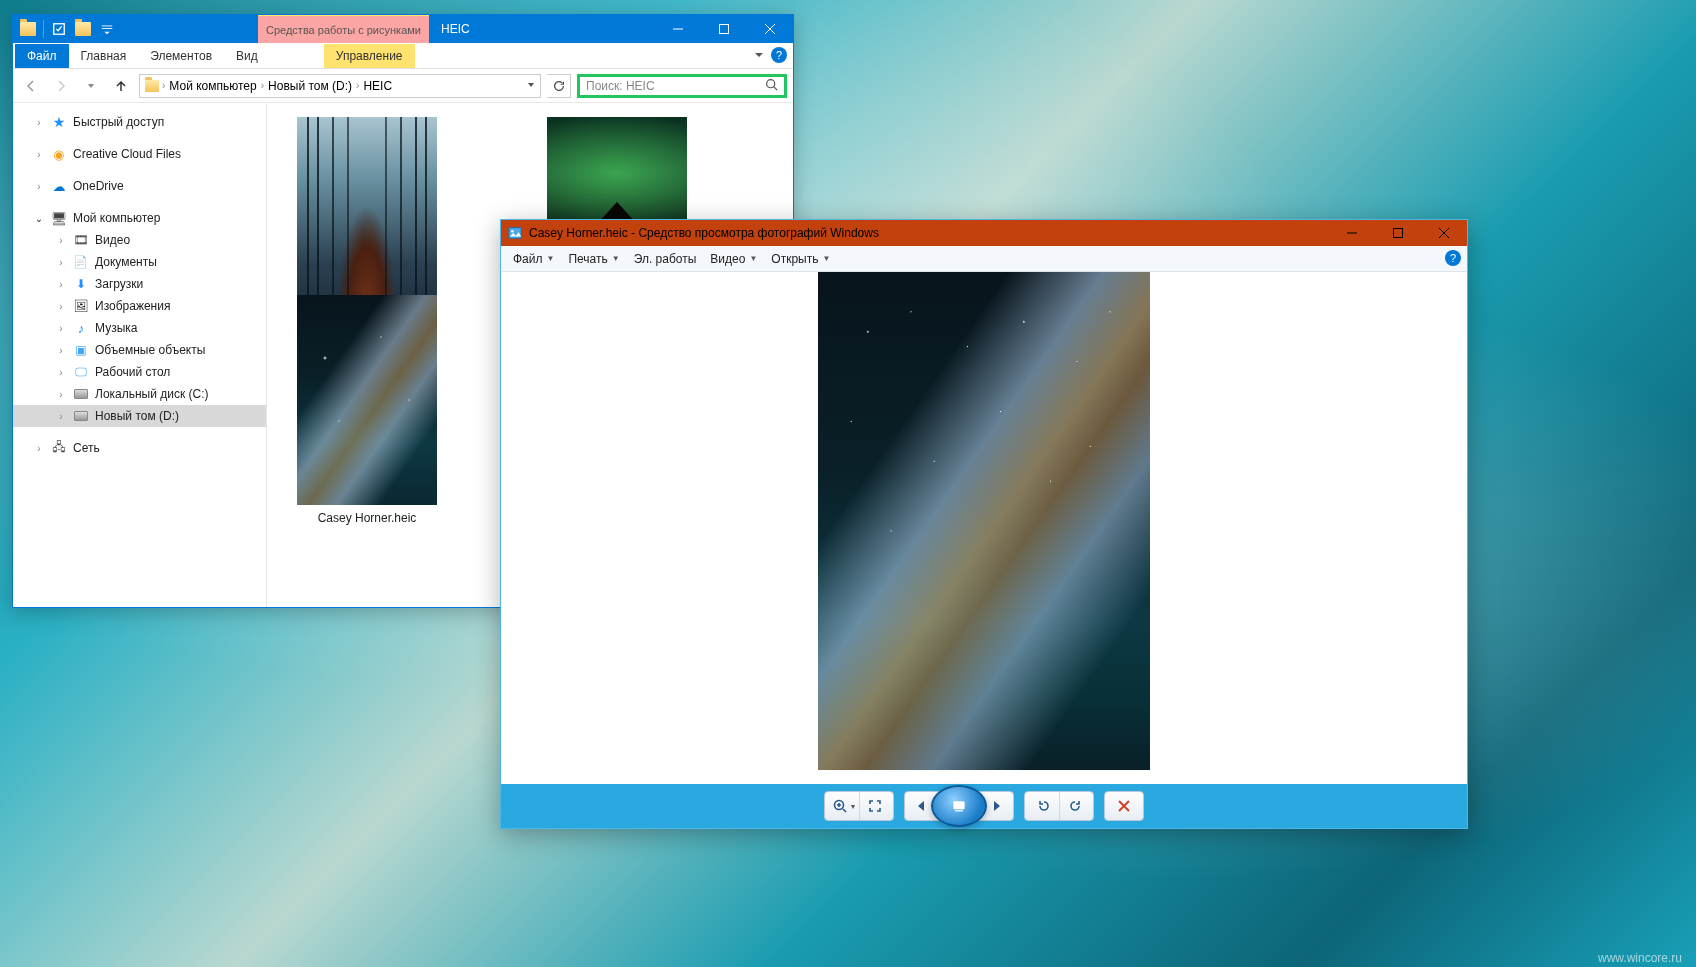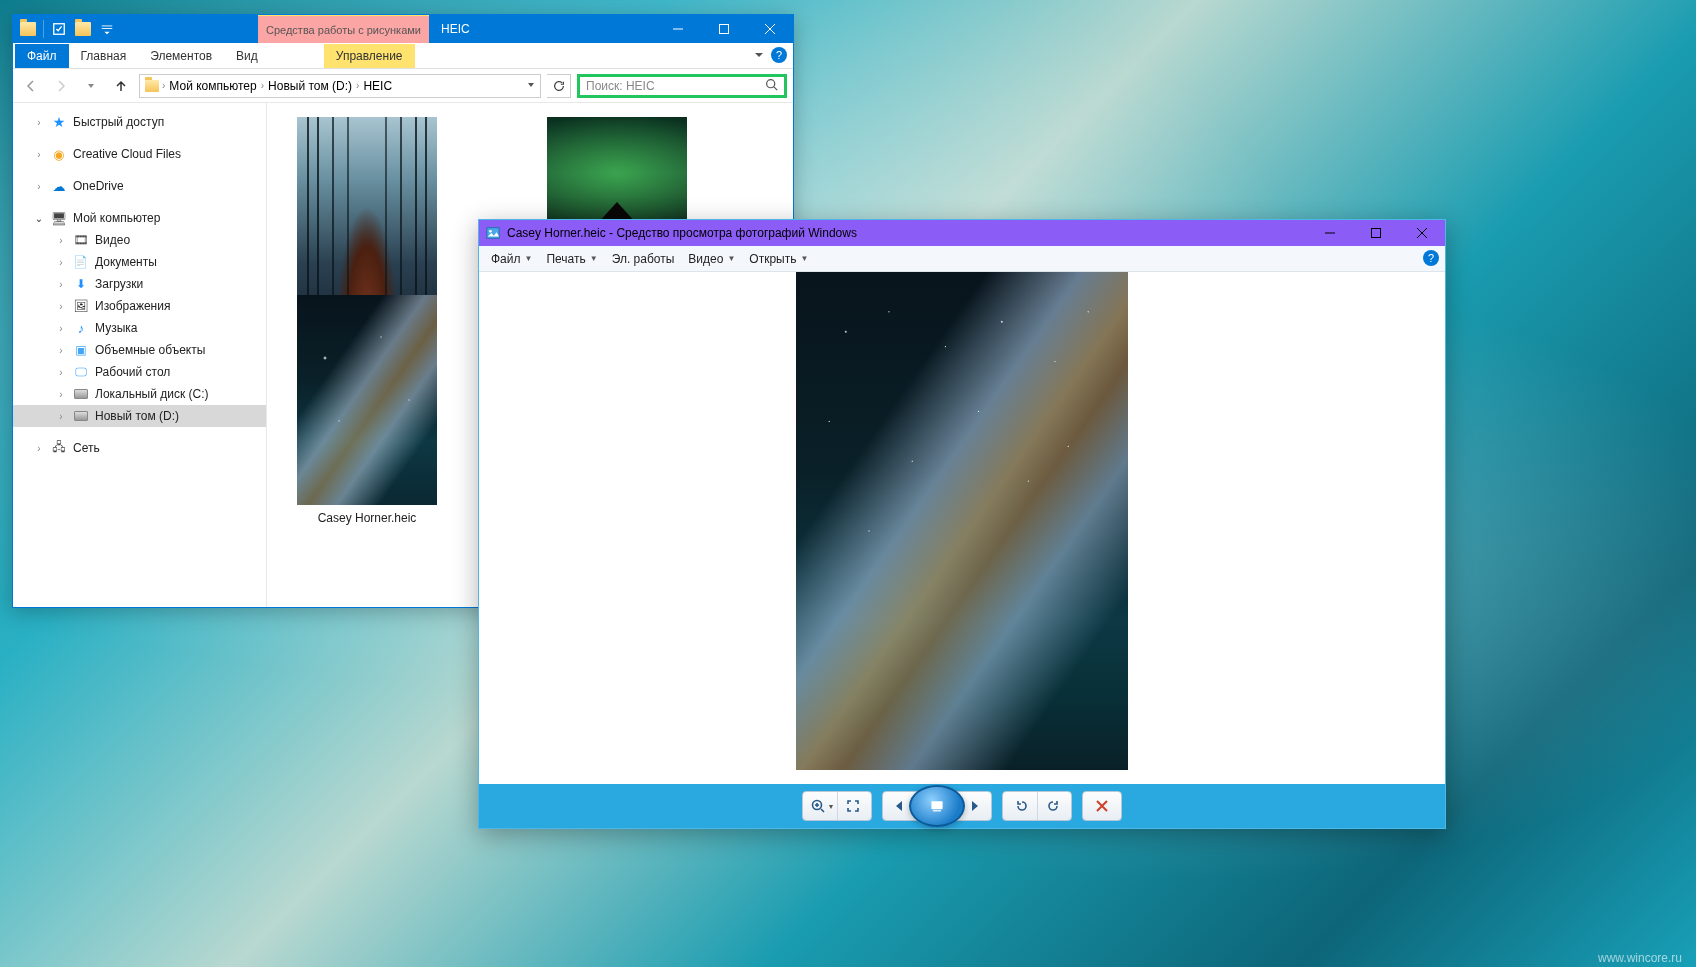--- a/index.html
+++ b/index.html
@@ -95,22 +95,22 @@
   radial-gradient(2px 2px at 20% 30%, #fff, transparent),
   radial-gradient(1px 1px at 60% 20%, #fff, transparent),
   radial-gradient(1px 1px at 80% 50%, #fff, transparent),
   radial-gradient(1px 1px at 30% 60%, #fff, transparent);
 }
 
 .ex-status { height:22px; border-top:1px solid #e8e8e8; display:flex; align-items:center; font-size:11px; color:#555; padding:0 10px; }
 
 
 .viewer {
-  position:absolute; left:478px; top:219px; width:968px; height:610px;
-  background:#8b5cf6; border:1px solid #4db8e8; box-shadow:0 6px 24px rgba(0,0,0,0.3);
+  position:absolute; left:500px; top:219px; width:968px; height:610px;
+  background:#c2410c; border:1px solid #4db8e8; box-shadow:0 6px 24px rgba(0,0,0,0.3);
   display:flex; flex-direction:column;
 }
 .pv-title { height:26px; display:flex; align-items:center; padding-left:6px; color:#000; font-size:12px; }
 .pv-title .icon { width:16px; height:16px; margin-right:6px; display:flex; align-items:center; justify-content:center; }
 .pv-winbtns { margin-left:auto; display:flex; }
 .pv-winbtns .wb { width:46px; height:26px; display:flex; align-items:center; justify-content:center; color:#000; }
 
 .pv-menu { height:26px; background:#f4f8fc; border-bottom:1px solid #dce4ec; display:flex; align-items:center; font-size:12px; padding:0 6px; gap:2px; position:relative; }
 .pv-menu .mi { padding:3px 6px; display:flex; align-items:center; gap:4px; color:#222; }
 .pv-menu .mi .dd { font-size:8px; color:#555; }

